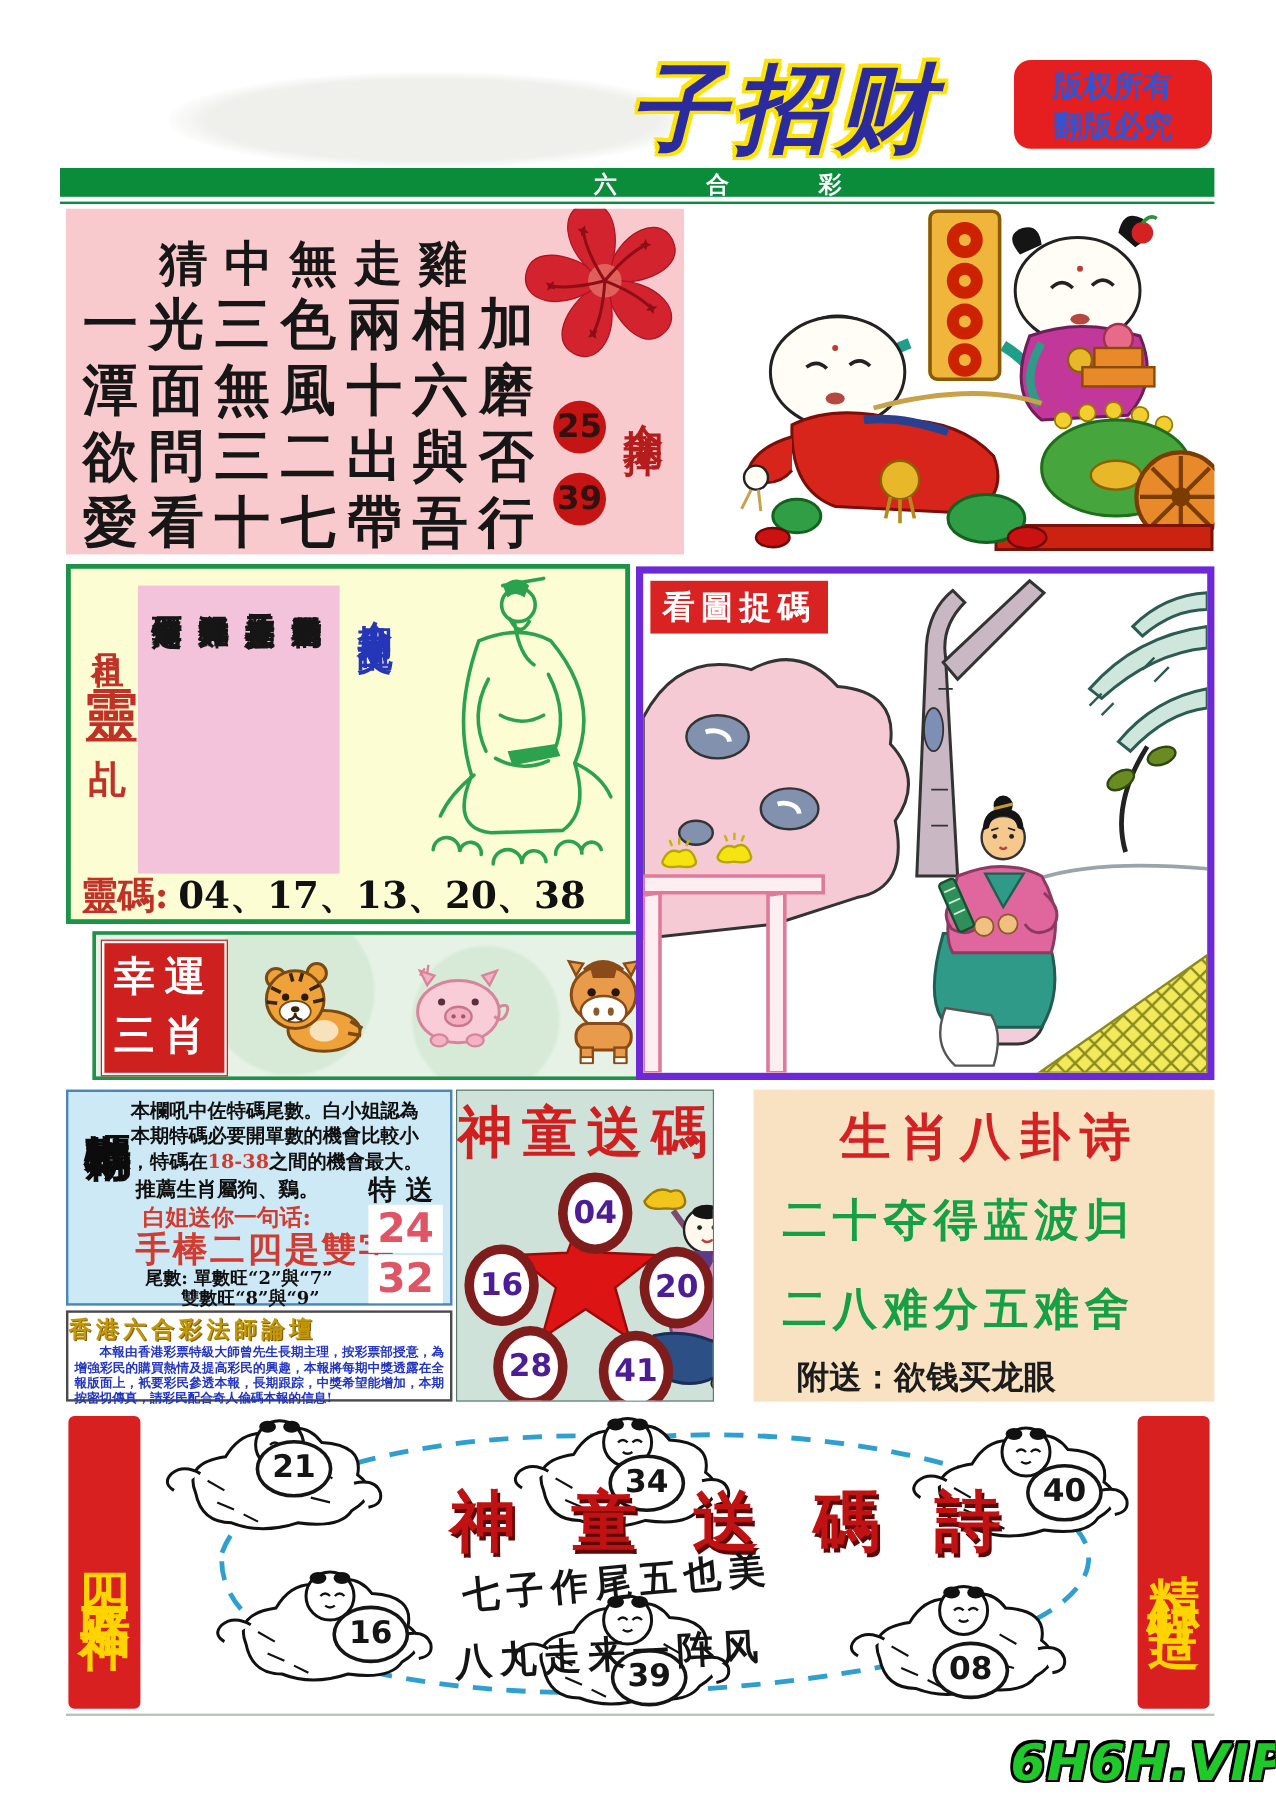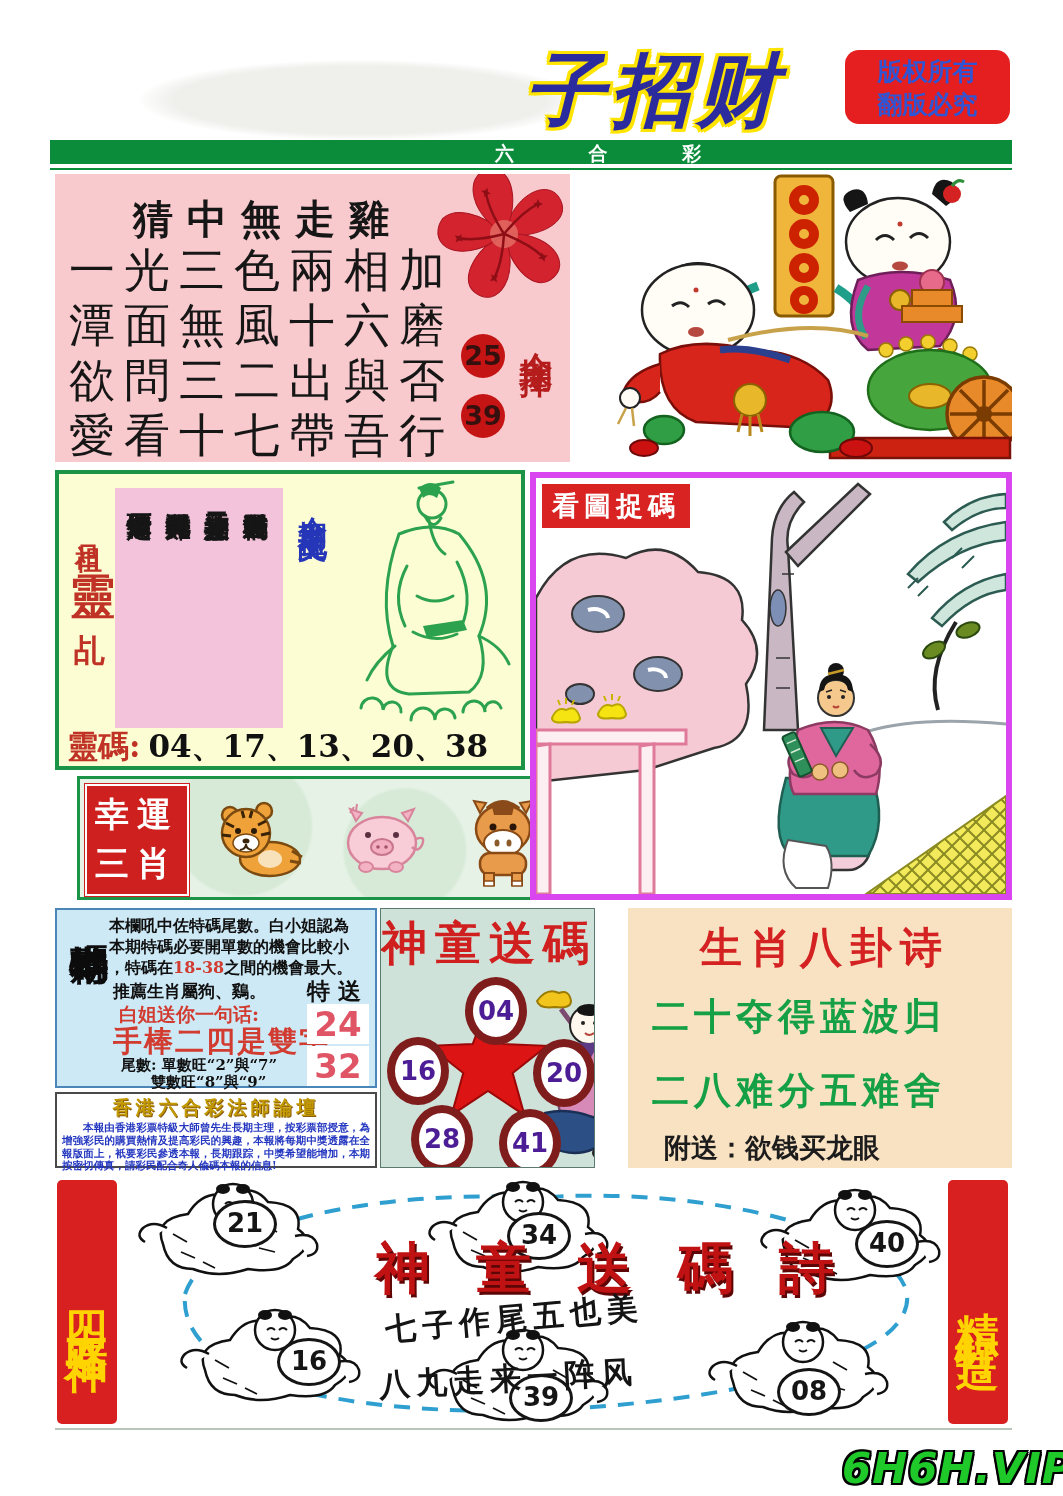--- a/index.html
+++ b/index.html
@@ -12,57 +12,57 @@
     text-shadow:-3px 0 0 #ffe400,3px 0 0 #ffe400,0 -3px 0 #ffe400,0 3px 0 #ffe400,
     -3px -3px 0 #ffe400,3px 3px 0 #ffe400,-3px 3px 0 #ffe400,3px -3px 0 #ffe400;}
   .badge{background:#e51f1f;border-radius:14px;color:#2f55d4;font-weight:800;
     font-size:25px;line-height:1.3;text-align:center;padding-top:6px;box-sizing:border-box;}
   .greenbar{background:#0a8c3a;}
   .greenbar span{position:absolute;left:445px;top:1px;color:#fff;font-size:19px;
     font-weight:bold;letter-spacing:34px;white-space:nowrap;}
   
   .riddlebox{background:#f8c9cd;overflow:hidden;}
   .riddle-title{font-size:40px;font-weight:bold;color:#161616;letter-spacing:14px;white-space:nowrap;}
-  .riddle-line{font-size:46px;font-weight:normal;color:#161616;letter-spacing:9px;white-space:nowrap;}
+  .riddle-line{font-size:46px;font-weight:bold;color:#161616;letter-spacing:9px;white-space:nowrap;}
   .ball{width:44px;height:44px;border-radius:50%;background:#c41414;color:#35100e;
     font-size:27px;font-weight:800;text-align:center;line-height:44px;}
   .vtext{writing-mode:vertical-rl;text-orientation:upright;}
   .side-note{color:#b51d1d;font-size:33px;font-weight:bold;letter-spacing:6px;}
   
   .luzubox{background:#fcfdd2;border:4px solid #1c9447;box-sizing:border-box;}
   .luzu-side{color:#c03226;font-weight:800;text-align:center;line-height:1.15;}
   .pinkpanel{background:#f2c3da;}
   .pinkpanel .cols{writing-mode:vertical-rl;text-orientation:upright;height:226px;
     font-size:25px;font-weight:bold;color:#161616;line-height:1.55;padding:6px 4px;}
   .luzu-intro{color:#2636b8;font-size:29px;font-weight:bold;letter-spacing:3px;}
   .codeline{font-size:31px;font-weight:800;color:#111;white-space:nowrap;}
   .codeline .lbl{color:#c03226;margin-right:8px;}
   
   .luckybox{border:3px solid #1c9447;box-sizing:border-box;
     background:radial-gradient(circle at 35% 40%,#d7ead8 0 22%,transparent 23%),
                radial-gradient(circle at 70% 60%,#d7ead8 0 18%,transparent 19%),#e6f2e6;margin-left:22px;}
   .luckylabel{background:#cf2020;border:2px solid #fff;outline:1px solid #cf2020;
     color:#fff;font-weight:800;font-size:34px;text-align:center;line-height:1.45;letter-spacing:8px;}
   
-  .picpanel{background:#fff;border:6px solid #d946ef;box-sizing:border-box;overflow:hidden;}
+  .picpanel{background:#fff;border:6px solid #6d28d9;box-sizing:border-box;overflow:hidden;}
   .piclabel{background:#d92222;color:#fff;font-size:27px;font-weight:bold;
     letter-spacing:5px;padding:4px 10px;}
   
   .specialbox{background:#cde9f6;border:2px solid #4a86b8;box-sizing:border-box;}
   .sp-line{font-size:16px;font-weight:bold;color:#101010;white-space:nowrap;}
   .sp-red{color:#d23b30;}
   .tip-intro{color:#d23b30;font-size:19px;font-weight:800;white-space:nowrap;}
   .tip-main{color:#d23b30;font-size:29px;font-weight:800;white-space:nowrap;letter-spacing:2px;}
   .ts-label{font-size:23px;font-weight:800;color:#111;letter-spacing:8px;}
   .ts-num{background:#fff;color:#e05565;font-size:34px;font-weight:800;
     text-align:center;line-height:40px;width:62px;height:40px;}
   
   .forumbox{background:#fff;border:2px solid #4a4a4a;box-sizing:border-box;}
   .forum-title{color:#c29a00;font-size:19px;font-weight:800;letter-spacing:4px;
-    text-align:center;text-shadow:1px 1px 0 #8a5a10;}
+    text-align:left;text-shadow:1px 1px 0 #8a5a10;}
   .forum-body{color:#2336c0;font-size:10.5px;font-weight:bold;line-height:1.22;
     text-align:justify;text-indent:2em;padding:0 5px;}
   
   .prodigybox{background:#cfe2d9;border:1px solid #5a7a70;box-sizing:border-box;overflow:hidden;}
   .prodigy-title{color:#d01f1f;font-size:46px;font-weight:800;letter-spacing:8px;
     text-align:center;white-space:nowrap;}
   .starcirc{background:#fff;border:8px solid #7f1d1d;border-radius:50%;width:46px;height:52px;
     color:#4c1d95;font-size:26px;font-weight:800;text-align:center;line-height:52px;}
   
   .baguabox{background:#f9e2c2;}

